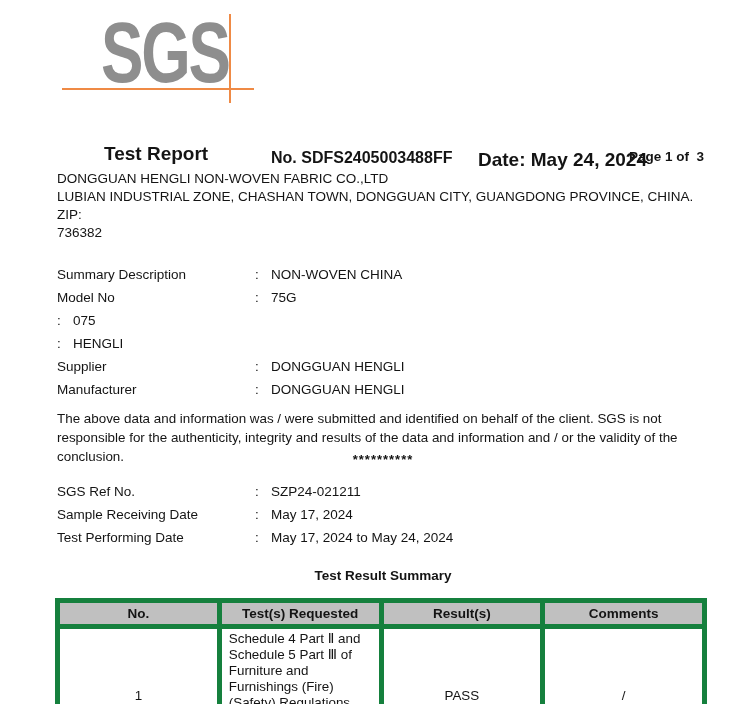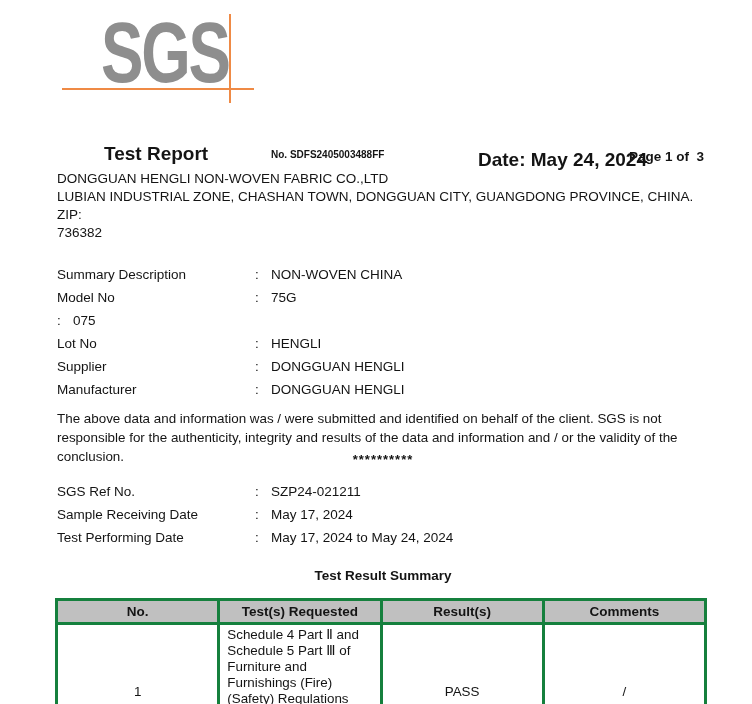--- a/index.html
+++ b/index.html
@@ -19,21 +19,21 @@
     font-size:86px;font-weight:bold;line-height:1;
     color:#8e8e8e;letter-spacing:-3px;
     transform:scaleX(0.74);transform-origin:left top;
   }
   .logo-hline{position:absolute;left:62px;top:88px;width:192px;height:2px;background:#ef8a45;}
   .logo-vline{position:absolute;left:229px;top:14px;width:2px;height:89px;background:#ef8a45;}
 
   
   .hdr{position:absolute;font-weight:bold;white-space:pre;}
   .hdr-title{left:104px;top:143px;font-size:19px;}
-  .hdr-no{left:271px;top:149px;font-size:10px;}
+  .hdr-no{left:271px;top:149px;font-size:16px;}
   .hdr-date{left:478px;top:149px;font-size:19px;}
   .hdr-page{left:629px;top:149px;font-size:13.5px;}
 
   
   .client{position:absolute;left:57px;top:170px;width:656px;font-size:13.5px;line-height:18px;}
 
   
   .info-block{position:absolute;left:57px;width:656px;font-size:13.5px;}
   .sample-block{top:263px;}
   .ref-block{top:480px;}
@@ -51,21 +51,21 @@
 
   
   .summary-title{position:absolute;left:57px;top:568px;width:652px;text-align:center;
                  font-size:13.5px;font-weight:bold;}
 
   table.results{
     position:absolute;left:55px;top:598px;width:652px;
     border-collapse:collapse;table-layout:fixed;
     font-size:13.4px;
   }
-  table.results th,table.results td{border:3px solid #15803d;}
+  table.results th,table.results td{border:5px solid #15803d;}
   table.results{border:2px solid #000;}
   table.results th{
     background:#c0c0c0;font-weight:bold;text-align:center;
     height:19px;padding:1px 2px;font-size:13.5px;
   }
   td.cell-no{width:30px;text-align:center;}
   td.cell-test{width:358px;text-align:left;padding:2px 7px;line-height:16px;}
   td.cell-result{width:124px;text-align:center;}
   td.cell-comments{width:116px;text-align:center;}
   tr.data-row td{height:48px;vertical-align:middle;}
@@ -101,21 +101,20 @@
     <div class="info-row">
       <span class="info-label">Model No</span>
       <span class="info-colon">:</span>
       <span class="info-value">75G</span>
     </div>
     <div class="info-row">
       <span class="info-colon">:</span>
       <span class="info-value">075</span>
     </div>
     <div class="info-row">
-      <span class="info-label">Lot No</span>
       <span class="info-colon">:</span>
       <span class="info-value">HENGLI</span>
     </div>
     <div class="info-row">
       <span class="info-label">Supplier</span>
       <span class="info-colon">:</span>
       <span class="info-value">DONGGUAN HENGLI</span>
     </div>
     <div class="info-row">
       <span class="info-label">Manufacturer</span>

